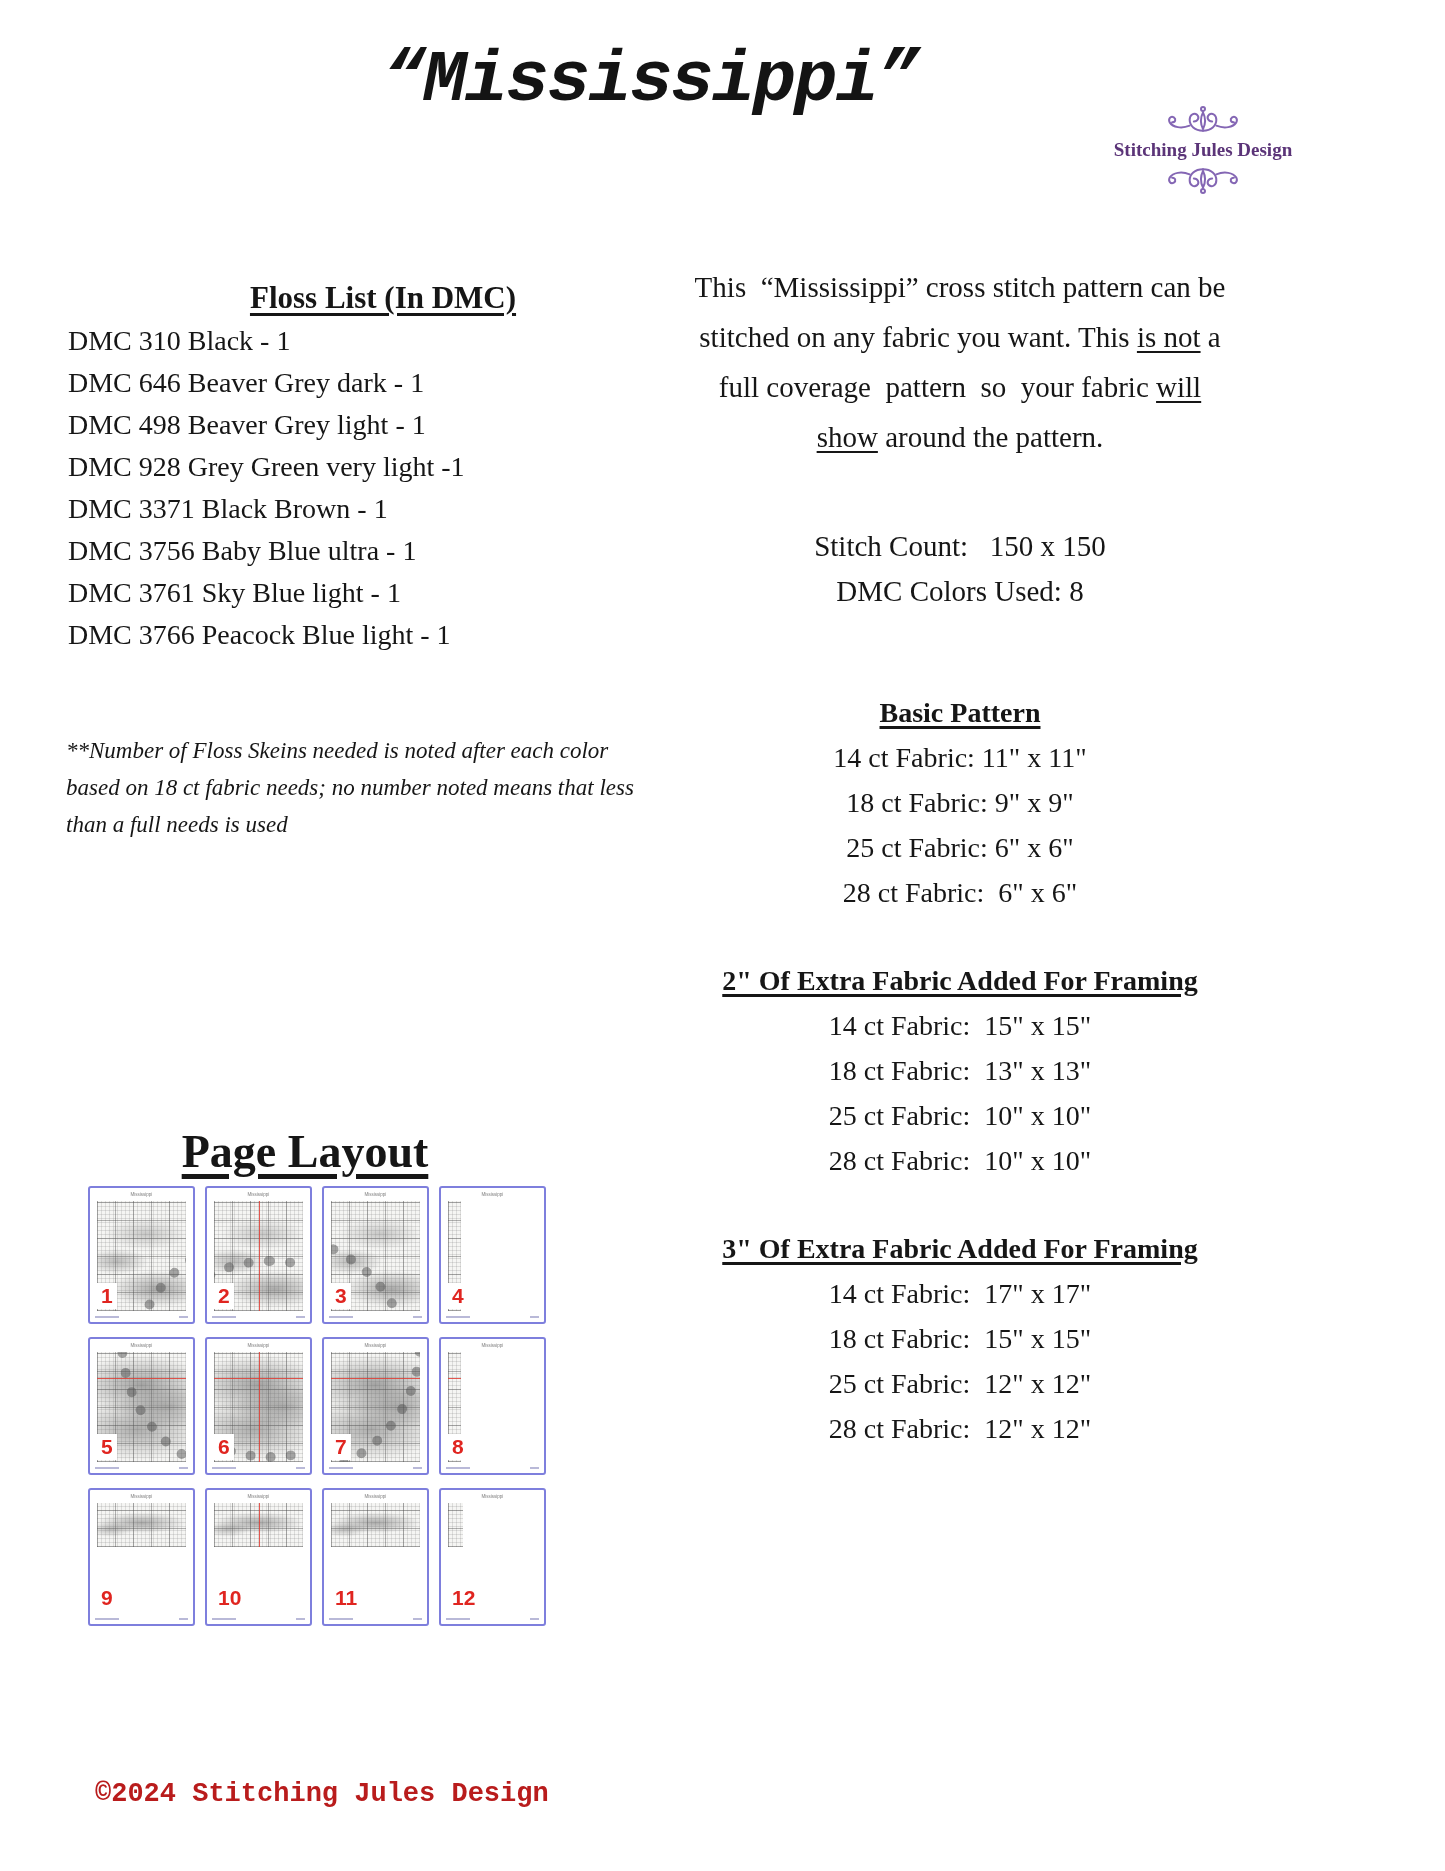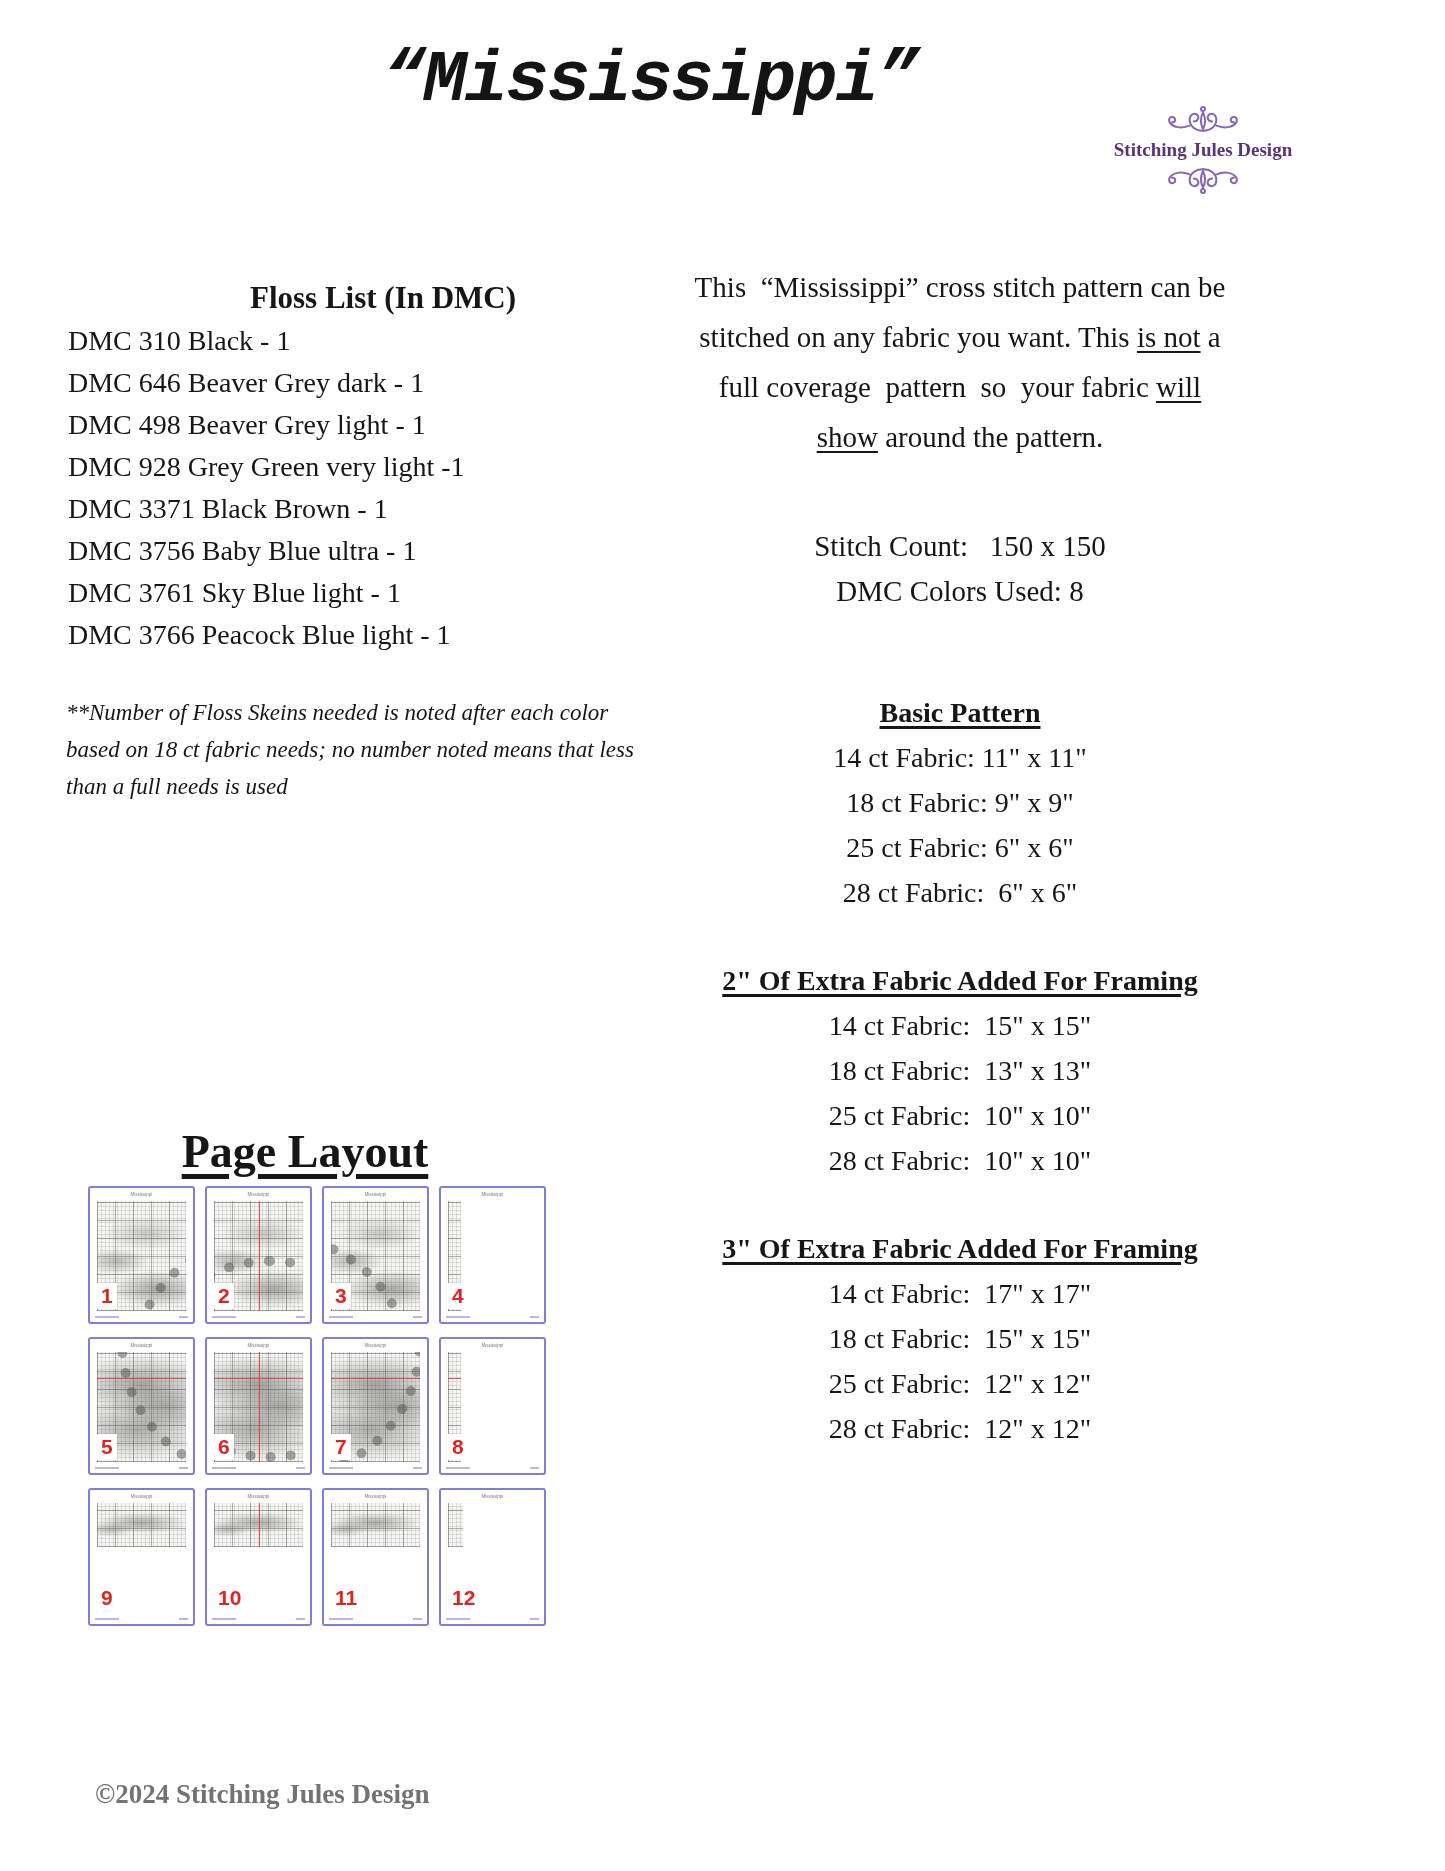--- a/index.html
+++ b/index.html
@@ -16,24 +16,24 @@
   .title{position:absolute;left:360px;top:40px;width:580px;text-align:center;
          font-family:Liberation Mono, monospace;font-style:italic;font-weight:600;
          font-size:72px;letter-spacing:-2px;color:#141414;}
   .logo{position:absolute;left:1096px;top:100px;width:214px;text-align:center;color:var(--brand-purple);}
   .logo svg{display:block;margin:0 auto;width:100px;height:38px;}
   .logo svg.flip{transform:scaleY(-1);}
   .logo-text{font-size:19px;font-weight:700;line-height:22px;margin:1px 0;}
 
   
   .floss-heading{position:absolute;left:68px;top:280px;width:630px;text-align:center;
-                 font-size:31px;font-weight:700;
+                 font-size:31px;font-weight:700;text-decoration:underline;
                  text-decoration-thickness:3px;text-underline-offset:5px;}
   .floss-list{position:absolute;left:68px;top:320px;font-size:28px;line-height:42px;}
-  .floss-note{position:absolute;left:66px;top:694px;font-size:23px;line-height:37px;font-style:italic;}
+  .floss-note{position:absolute;left:66px;top:732px;font-size:23px;line-height:37px;font-style:italic;}
 
   
   .desc{position:absolute;left:670px;top:262px;width:580px;text-align:center;
         font-size:29px;line-height:50px;}
   .desc-line{white-space:pre;}
   .u{text-decoration:underline;text-underline-offset:4px;}
   .counts{position:absolute;left:670px;top:524px;width:580px;text-align:center;
           font-size:29px;line-height:45px;}
   .count-row{white-space:pre;}
   .info-sec{position:absolute;left:670px;width:580px;text-align:center;font-size:28px;line-height:45px;}
@@ -85,22 +85,22 @@
   .cross-v{position:absolute;top:0;bottom:0;left:50%;width:1px;background:rgba(225,60,50,.85);z-index:2;}
   .cross-h{position:absolute;left:0;right:0;top:24%;height:1px;background:rgba(225,60,50,.85);z-index:2;}
   .thumb-num{position:absolute;left:7px;bottom:13px;background:#fff;color:var(--page-num-red);
              font-family:"Liberation Sans",sans-serif;font-weight:700;font-size:21px;
              line-height:24px;padding:1px 4px;z-index:3;}
   .thumb-foot{position:absolute;bottom:4px;height:2px;background:#b9b9d8;}
   .thumb-foot-l{left:5px;width:24px;}
   .thumb-foot-r{right:5px;width:9px;}
 
   
-  .footer{position:absolute;left:95px;top:1779px;font-family:Liberation Serif, serif;
-          font-weight:700;font-size:27px;color:#737373;}
+  .footer{position:absolute;left:95px;top:1779px;font-family:Liberation Mono, monospace;
+          font-weight:700;font-size:27px;color:#b91c1c;}
 </style>
 </head>
 <body>
 
 <div class="page">
 
   <div class="title">“Mississippi”</div>
 
   <div class="logo">
     <svg viewBox="0 0 120 40" fill="none" stroke="#8466b4" stroke-width="2.4" stroke-linecap="round">

